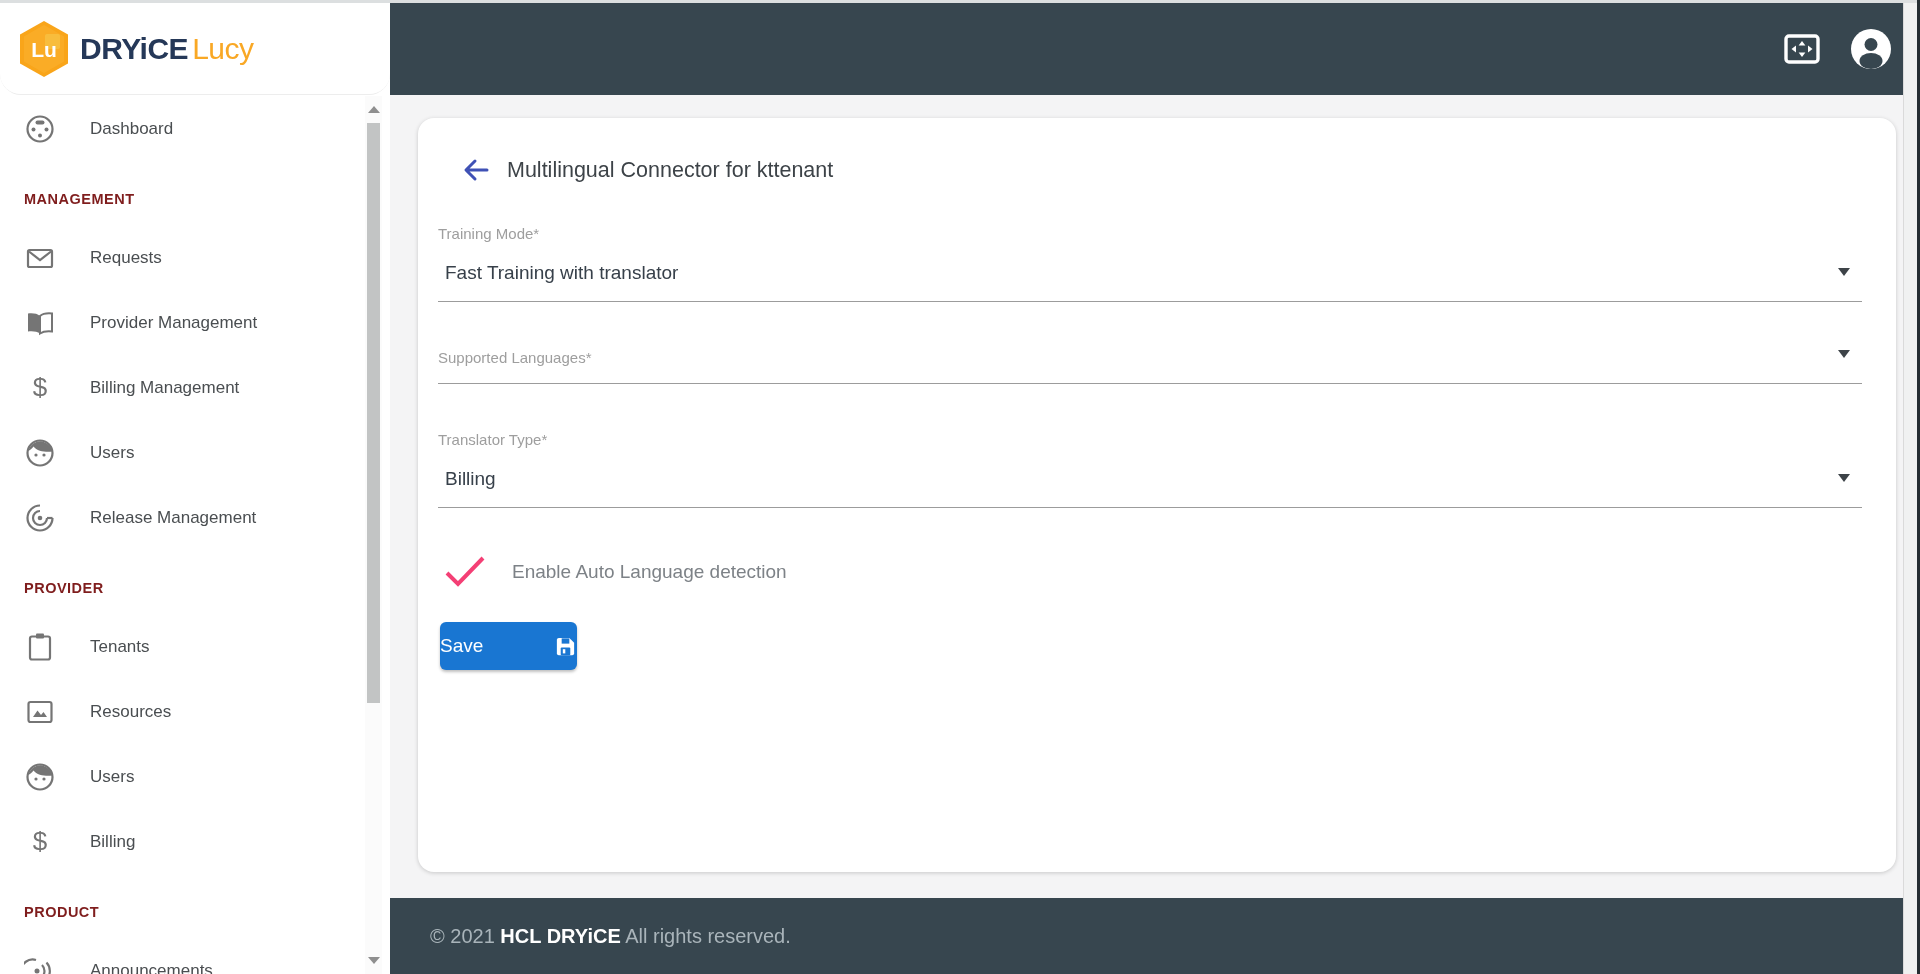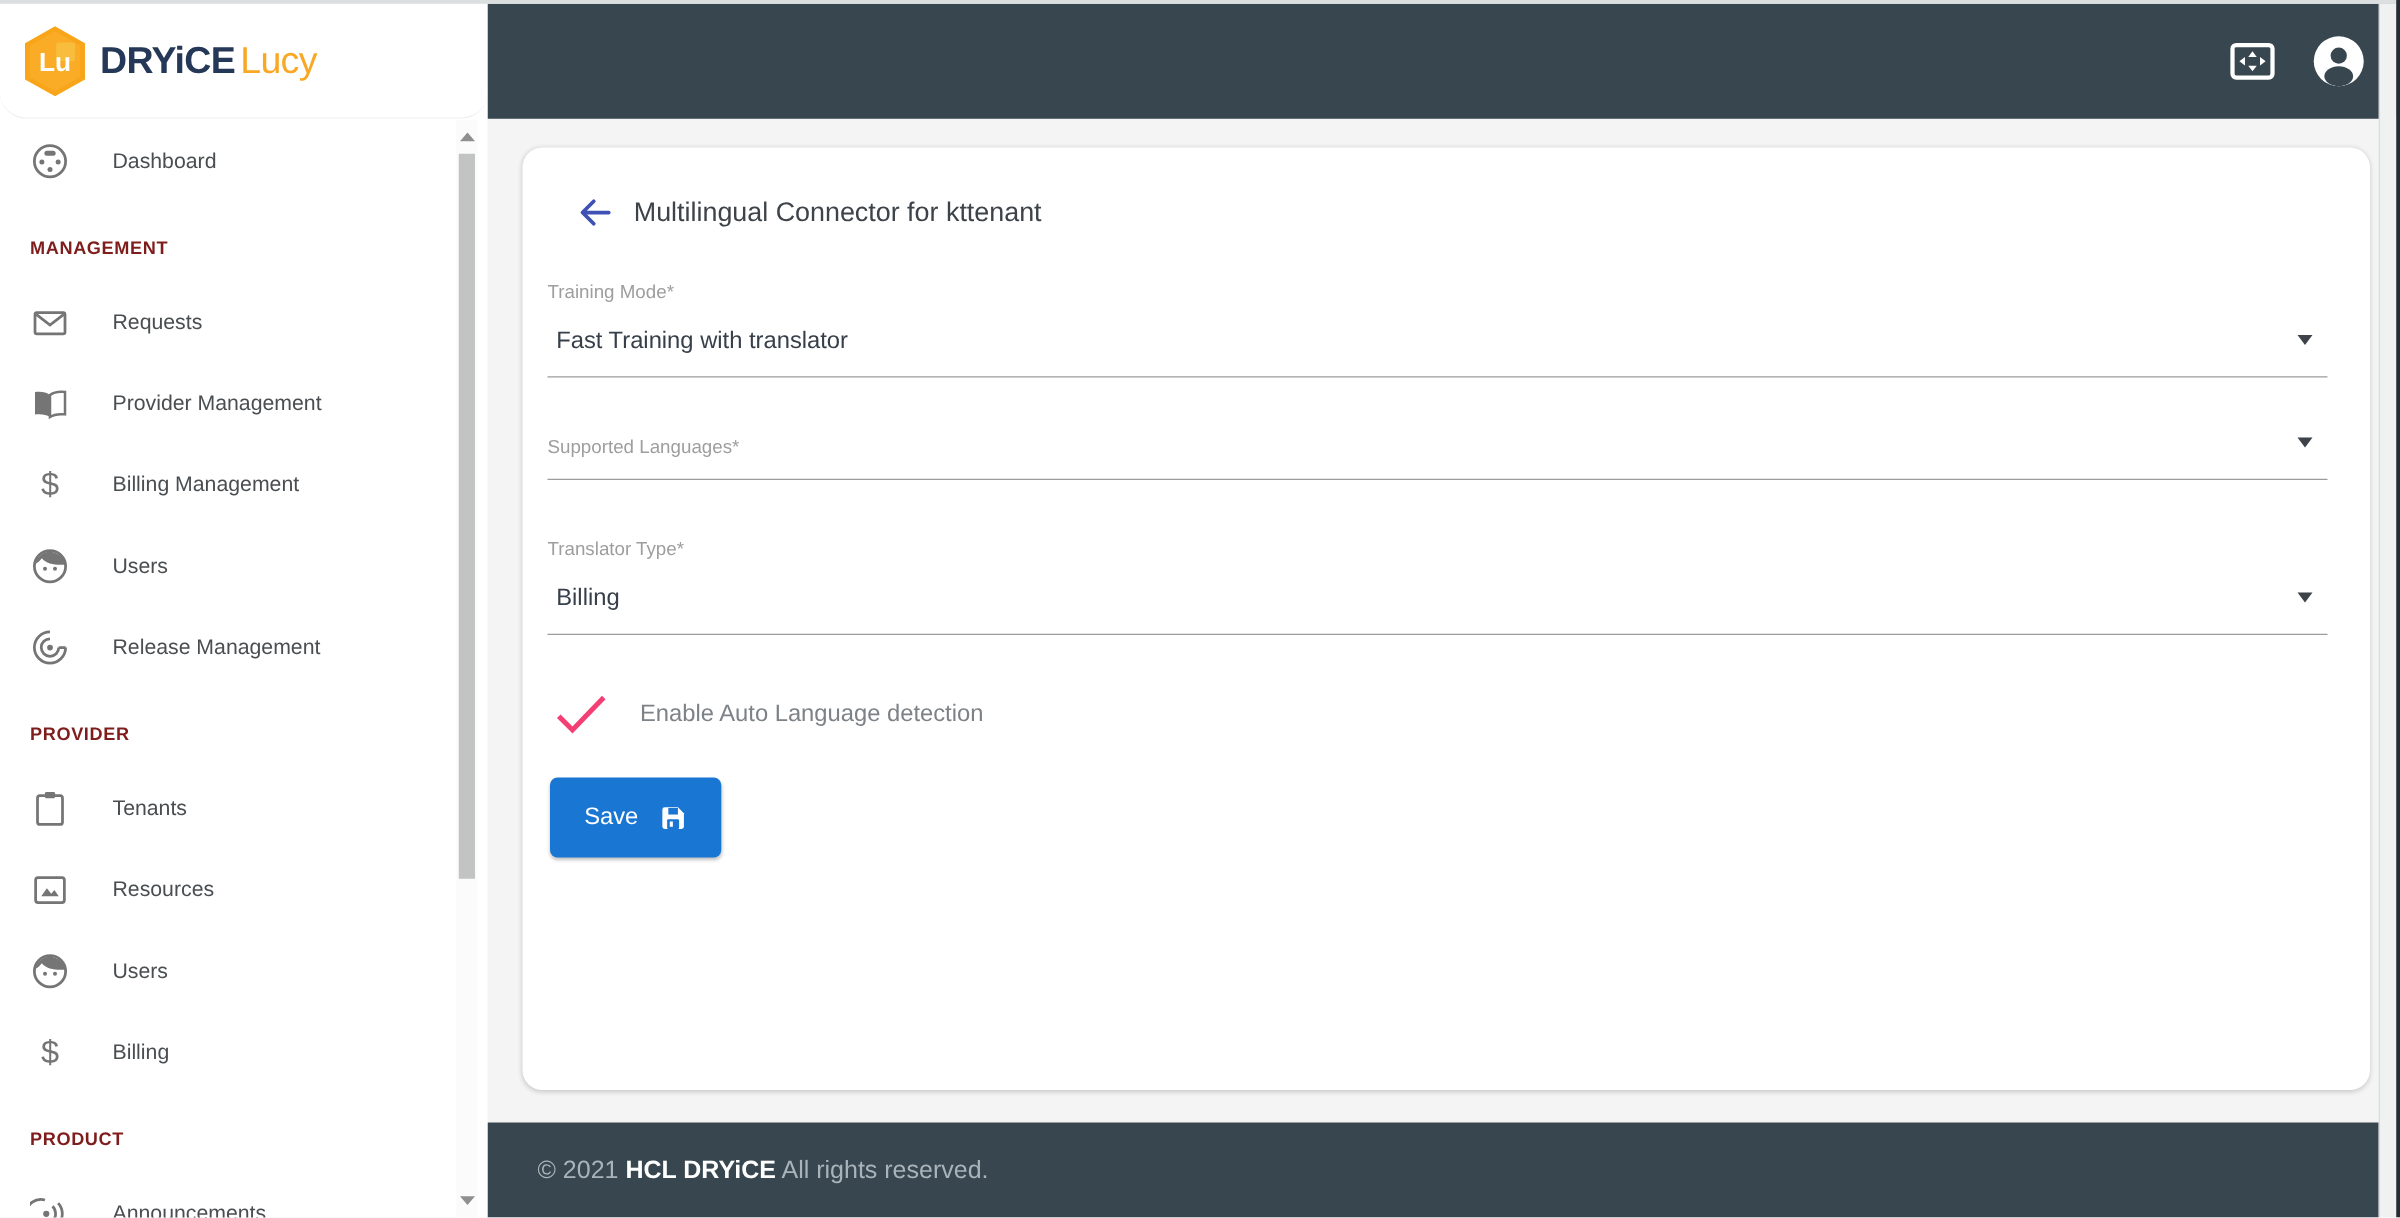--- a/index.html
+++ b/index.html
@@ -51,23 +51,23 @@
   .field { margin-bottom:47px; position:relative; cursor:pointer; }
   .field-label { font-size:15px; color:#9e9e9e; }
   .field-value { font-size:19px; color:#37404a; margin-top:20px; margin-left:7px; }
   .field-underline { margin-top:17px; height:1px; background:#9c9c9c; }
   .field-caret { position:absolute; right:12px; bottom:26px; width:0; height:0;
                  border-left:6px solid transparent; border-right:6px solid transparent; border-top:8px solid #3d4348; }
 
   .check-row { display:flex; align-items:center; margin-top:-1px; margin-left:5px; cursor:pointer; }
   .check-label { margin-left:25px; font-size:19px; color:#7d8287; }
 
-  .save-btn { margin-top:32px; margin-left:2px; width:137px; height:64px; background:#1976d2; border:none; border-radius:6px;
+  .save-btn { margin-top:32px; margin-left:2px; width:137px; height:48px; background:#1976d2; border:none; border-radius:6px;
               color:#ffffff; font-size:19px; font-family:"Liberation Sans", sans-serif; cursor:pointer;
-              display:flex; align-items:center; justify-content:center; box-shadow:0 2px 3px rgba(0,0,0,0.25); }
+              display:flex; align-items:center; justify-content:space-between; box-shadow:0 2px 3px rgba(0,0,0,0.25); }
   .save-btn svg { margin-left:16px; }
 
   
   .footer { position:absolute; left:390px; top:898px; width:1513px; height:76px; background:#37464f;
             display:flex; align-items:center; padding-left:40px; }
   .footer-text { font-size:20px; color:#a9b4ba; }
   .footer-text b { color:#ffffff; font-weight:bold; }
 
   
   .right-track { position:absolute; left:1903px; top:3px; width:14px; height:971px; background:#f0f1f1; border-left:1px solid #dadada; z-index:20; }

